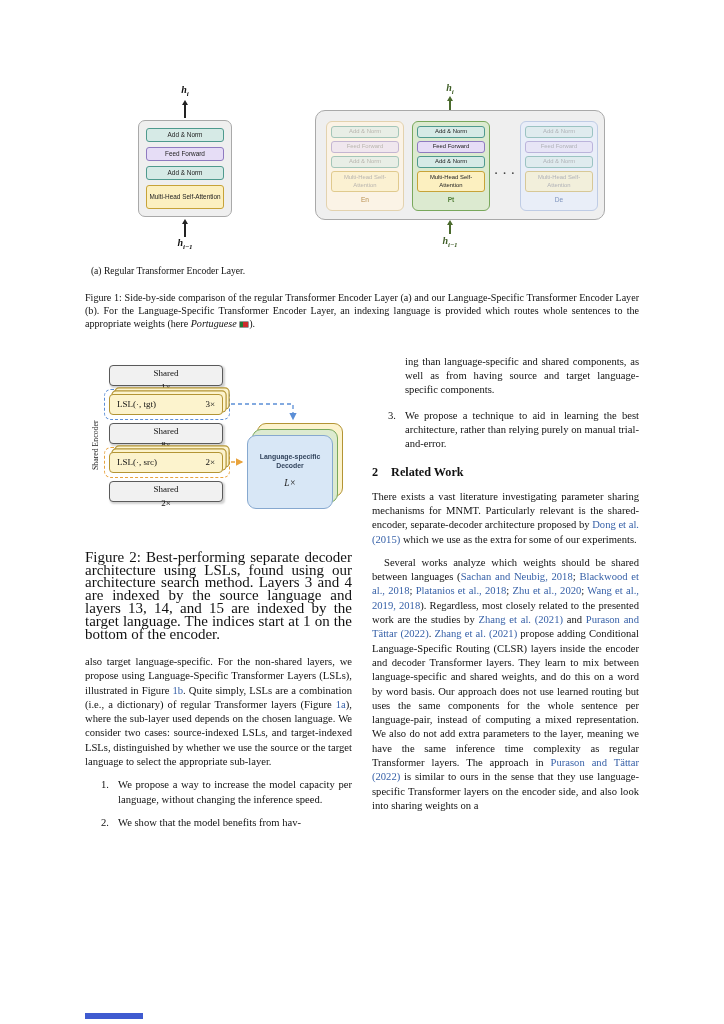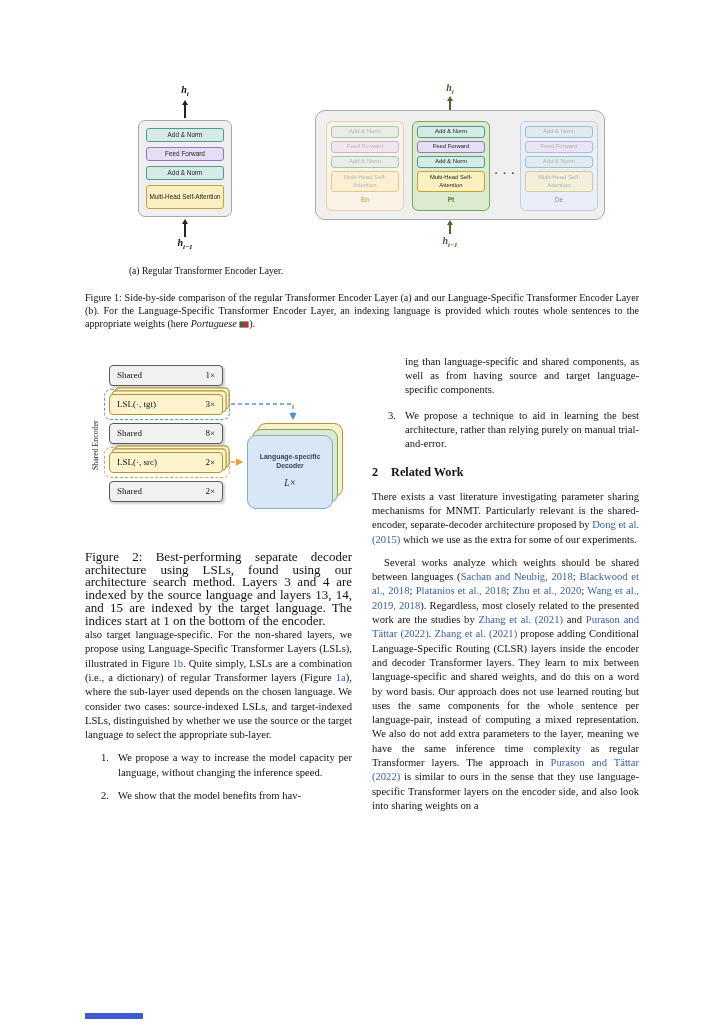--- a/index.html
+++ b/index.html
@@ -45,21 +45,21 @@
   .panel-en .lang-label { color:#b98f4e; }
   .panel-pt .lang-label { color:#55803a; font-weight:bold; }
   .panel-de .lang-label { color:#7d93bd; }
   .dots-b { position:absolute; left:176px; top:56px; width:26px; text-align:center; font-size:11px;
             font-weight:bold; color:#444; letter-spacing:1px; }
   .b-hi { position:absolute; left:145px; top:-2px; transform:translateX(-50%); color:#3f5e27; }
   .b-arrow-top { position:absolute; left:145px; top:12px; transform:translateX(-50%); }
   .b-arrow-bottom { position:absolute; left:145px; top:136px; transform:translateX(-50%); }
   .b-him1 { position:absolute; left:145px; top:151px; transform:translateX(-50%); color:#3f5e27; }
 
-  .subcap-row { display:flex; padding-left:116px; margin-top:12px; font-size:9.6px; color:#111; }
+  .subcap-row { display:flex; padding-left:78px; margin-top:12px; font-size:9.6px; color:#111; }
   .subcap-a { width:180px; text-align:center; }
   .subcap-b { width:310px; margin-left:30px; text-align:center; }
 
   .fig1-caption { margin:15px 85px 0; font-size:10.1px; line-height:13.2px; text-align:justify; }
 
   .it { font-style:italic; }
   .cite { color:var(--c-citation,#3761a8); }
   .flag-pt { display:inline-block; width:10px; height:7px; border-radius:1px; border:0.5px solid #999;
              background:linear-gradient(90deg,#1e7a34 0 38%, #cc2c2c 38% 100%); vertical-align:-1px; }
 
@@ -68,38 +68,38 @@
   .col { width:267px; font-size:10.6px; line-height:14.3px; text-align:justify; }
   .para { margin-bottom:9px; }
   .indent { text-indent:12px; }
 
   
   .fig2 { position:relative; width:262px; height:182px; margin:4px 0 10px 2px; }
   .fig2-side-label { position:absolute; left:2px; top:24px; height:124px; writing-mode:vertical-rl;
                      transform:rotate(180deg); font-size:7.8px; color:#222; display:flex; align-items:center; justify-content:center; }
   .f2row { position:absolute; left:22px; width:114px; height:21px; border-radius:4px; border:1.2px solid #5a5a5a;
            display:flex; align-items:center; justify-content:space-between; padding:0 7px; font-size:9px; background:var(--c-shared_bg,#f1f1f1); }
-  .f2row.shared { box-shadow:1.5px 1.5px 2px rgba(0,0,0,.18); }
+  .f2row.shared { box-shadow:1.5px 1.5px 2px rgba(0,0,0,.18);flex-direction:column; }
   .f2row.lsl { background:var(--c-lsl_bg,#fcf3cd); border-color:var(--c-lsl_border,#b39434);
         box-shadow:3px -3px 0 -0.5px var(--c-lsl_bg,#fcf3cd), 3px -3px 0 0.7px var(--c-lsl_border,#b39434),
                    6px -6px 0 -0.5px var(--c-lsl_bg,#fcf3cd), 6px -6px 0 0.7px var(--c-lsl_border,#b39434); }
   .f2r0{top:6px} .f2r1{top:35px} .f2r2{top:64px} .f2r3{top:93px} .f2r4{top:122px}
   .dash-sel { position:absolute; left:17px; width:126px; height:31px; border-radius:7px; }
   .dash-blue { top:30px; border:1px dashed var(--c-dash_blue,#5b8ed6); }
   .dash-orange { top:88px; border:1px dashed var(--c-dash_orange,#e8a33d); }
   .dec-card { position:absolute; width:86px; height:74px; border-radius:9px; border:1.2px solid; }
   .dec-back { left:170px; top:64px; background:var(--c-dec_back_bg,#fcf3cd); border-color:var(--c-dec_back_border,#b39434); }
   .dec-mid { left:165px; top:70px; background:var(--c-dec_mid_bg,#dcead0); border-color:var(--c-dec_mid_border,#79a85c); }
   .dec-front { left:160px; top:76px; background:var(--c-dec_front_bg,#d8e7f6); border-color:var(--c-dec_front_border,#86a8cf);
                display:flex; flex-direction:column; align-items:center; justify-content:center; gap:5px; }
   .dec-label { font-size:6.9px; font-weight:bold; text-align:center; line-height:1.3; font-family:"Liberation Sans", sans-serif; color:#33455e; }
   .dec-count { font-size:9.5px; font-style:italic; color:#222; }
   .fig2-svg { position:absolute; inset:0; pointer-events:none; }
 
-  .fig2-caption { font-size:13px; line-height:12.9px; text-align:justify; }
+  .fig2-caption { font-size:15px; line-height:12.9px; text-align:justify; margin-bottom:14px; }
 
   .list-item { display:flex; margin:0 0 9px 16px; }
   .list-marker { flex:none; width:17px; }
   .list-text { flex:1; text-align:justify; }
   .cont-item { margin-left:33px; margin-bottom:11px; }
 
   .section-heading { font-size:12.2px; font-weight:bold; margin:14px 0 10px; text-align:left; }
   .section-heading .htitle { margin-left:13px; }
 
   .bottom-artifact { position:absolute; left:85px; bottom:5px; width:58px; height:6px; background:#3f5bd0; }

